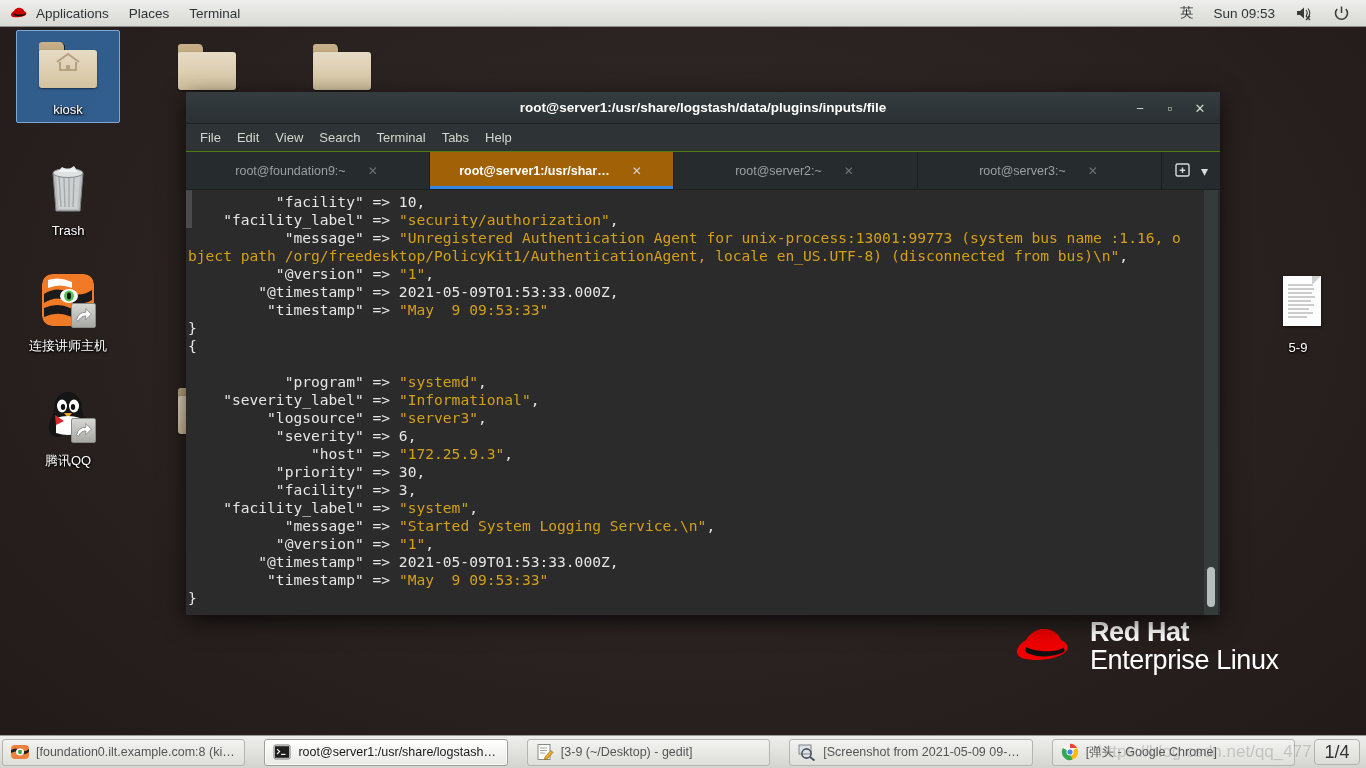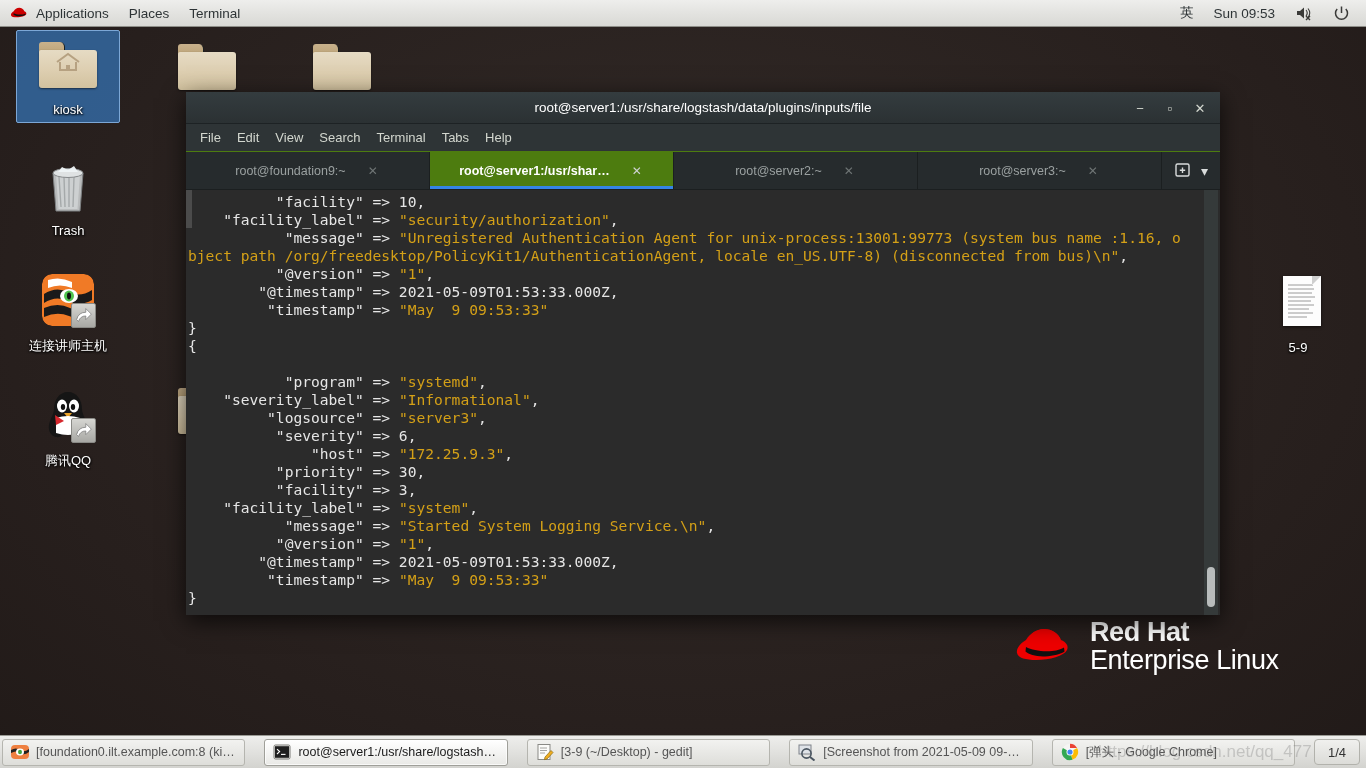--- a/index.html
+++ b/index.html
@@ -112,21 +112,21 @@
     z-index: 200;
     display: flex; flex-direction: column;
   }
   #titlebar {
     height: 32px; position: relative;
     background: linear-gradient(to bottom,#343c3f,#2b3133);
     border-bottom: 1px solid #1d2224;
     display: flex; align-items: center; justify-content: center;
   }
   #titlebar .ttl {
-    color: #ffffff; font-size: 13.5px; font-weight: normal;
+    color: #ffffff; font-size: 13.5px; font-weight: bold;
     font-family: "Liberation Sans", sans-serif;
   }
   #winbtns { position: absolute; right: 6px; top: 0; height: 32px;
     display: flex; align-items: center; gap: 2px; }
   .wbtn { width: 28px; height: 26px; display:flex; align-items:center; justify-content:center;
     color:#d3d7cf; font-size:13px; cursor:default; }
 
   #menubar {
     height: 28px; background: #2e3436;
     display: flex; align-items: center; padding-left: 6px;
@@ -144,21 +144,21 @@
     display: flex; align-items: center; justify-content: center; gap: 20px;
     position: relative; cursor: default;
     border-right: 1px solid #1b1f20;
   }
   .tab .tlabel {
     font-size: 12.5px; color: #9aa0a0;
     white-space: nowrap; overflow: hidden; text-overflow: ellipsis;
     max-width: 180px;
   }
   .tab .tclose { font-size: 12px; color: #6f7575; padding: 0 2px; }
-  .tab.active { background: #4d7c0f; }
+  .tab.active { background: #a16207; }
   .tab.active .tlabel { color: #ffffff; font-weight: bold; }
   .tab.active .tclose { color: #cfd3d3; }
   .tab.active:after {
     content:""; position:absolute; left:0; right:0; bottom:0; height:3px;
     background:#3584e4;
   }
   #tabtools { display:flex; align-items:center; gap:10px; padding: 0 12px; }
   .tool-btn { color:#d9dcdc; font-size:14px; cursor:default; }
 
   #term-body {
@@ -219,21 +219,21 @@
   }
   .task.active .tk-label { color: #1b1b1b; }
   .tk-ico { width: 18px; height: 18px; flex: 0 0 18px; position: relative; }
 
   #workspace-indicator {
     margin-left: auto; margin-right: 4px;
     height: 26px; min-width: 46px; padding: 0 8px;
     display: flex; align-items: center; justify-content: center;
     background: linear-gradient(to bottom,#f0f0ee,#dcdcd8);
     border: 1px solid #b2b2ac; border-radius: 4px;
-    font-size: 13px; color: #333;
+    font-size: 18px; color: #333;
   }
 
   #watermark {
     position: absolute; left: 1098px; bottom: 6px;
     font-size: 17px; color: rgba(120,120,120,0.33);
     white-space: nowrap; z-index: 450;
     font-family: "Liberation Sans", sans-serif;
     pointer-events: none;
   }
 </style>

